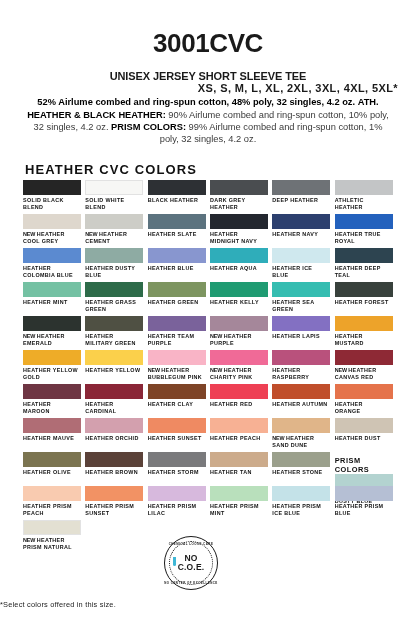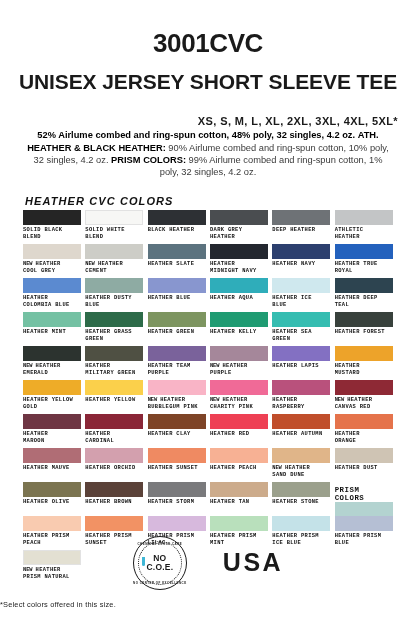--- a/index.html
+++ b/index.html
@@ -23,61 +23,59 @@
     padding:30px 18px 0 18px;
   }
   .style-no{
     font-size:26px;
     font-weight:bold;
     letter-spacing:-0.4px;
     line-height:1.05;
     margin:0 0 13px 0;
   }
   .style-name{
-    font-size:21px;
+    font-size:11px;
     font-weight:bold;
     letter-spacing:-0.1px;
     line-height:1.1;
-    margin:0 0 22px 0;
+    margin:0 0 0 0;
     text-align:center;
   }
   .sizes{
     font-size:11px;
     font-weight:600;
     letter-spacing:0.4px;
     margin:0 0 2px 0;
     text-align:right;
   }
   .spec{
     font-size:9.3px;
     line-height:1.33;
     margin:0;
     padding:0 6px;
     color:#3a3a3a;
   }
   .spec b{color:#000;font-weight:bold;}
 
   
   .section-title{
-    font-size:11px;
+    font-size:13px;
     font-weight:bold;
     letter-spacing:1.1px;
     margin:16px 0 3px 25px;
     color:#111;
-    font-style:italic;
   }
 
   .grid{
     margin:0 auto;
     width:370px;
     display:grid;
     grid-template-columns:repeat(6,1fr);
     column-gap:4px;
     row-gap:0px;
-    font-family:Liberation Mono, monospace;
   }
   .cell{
     height:34px;
     position:relative;
   }
   .chip{
     display:block;
     width:58px;
     height:15px;
     border-radius:0;
@@ -522,21 +520,20 @@
       <div class="micro t">CHEMICAL LOOSE CARE</div>
       <div class="micro b">NO CENTER OF EXCELLENCE</div>
       <div class="drop"></div>
       <div class="txt">
         <span>NO</span>
         <span>C.O.E.</span>
       </div>
     </div>
 
     <div class="badge-usa">
-      <div class="usa">USA</div>
     </div>
 
 
   </div>
 
   <div class="footnote">*Select colors offered in this size.</div>
 
 </div>
 
 </body></html>

